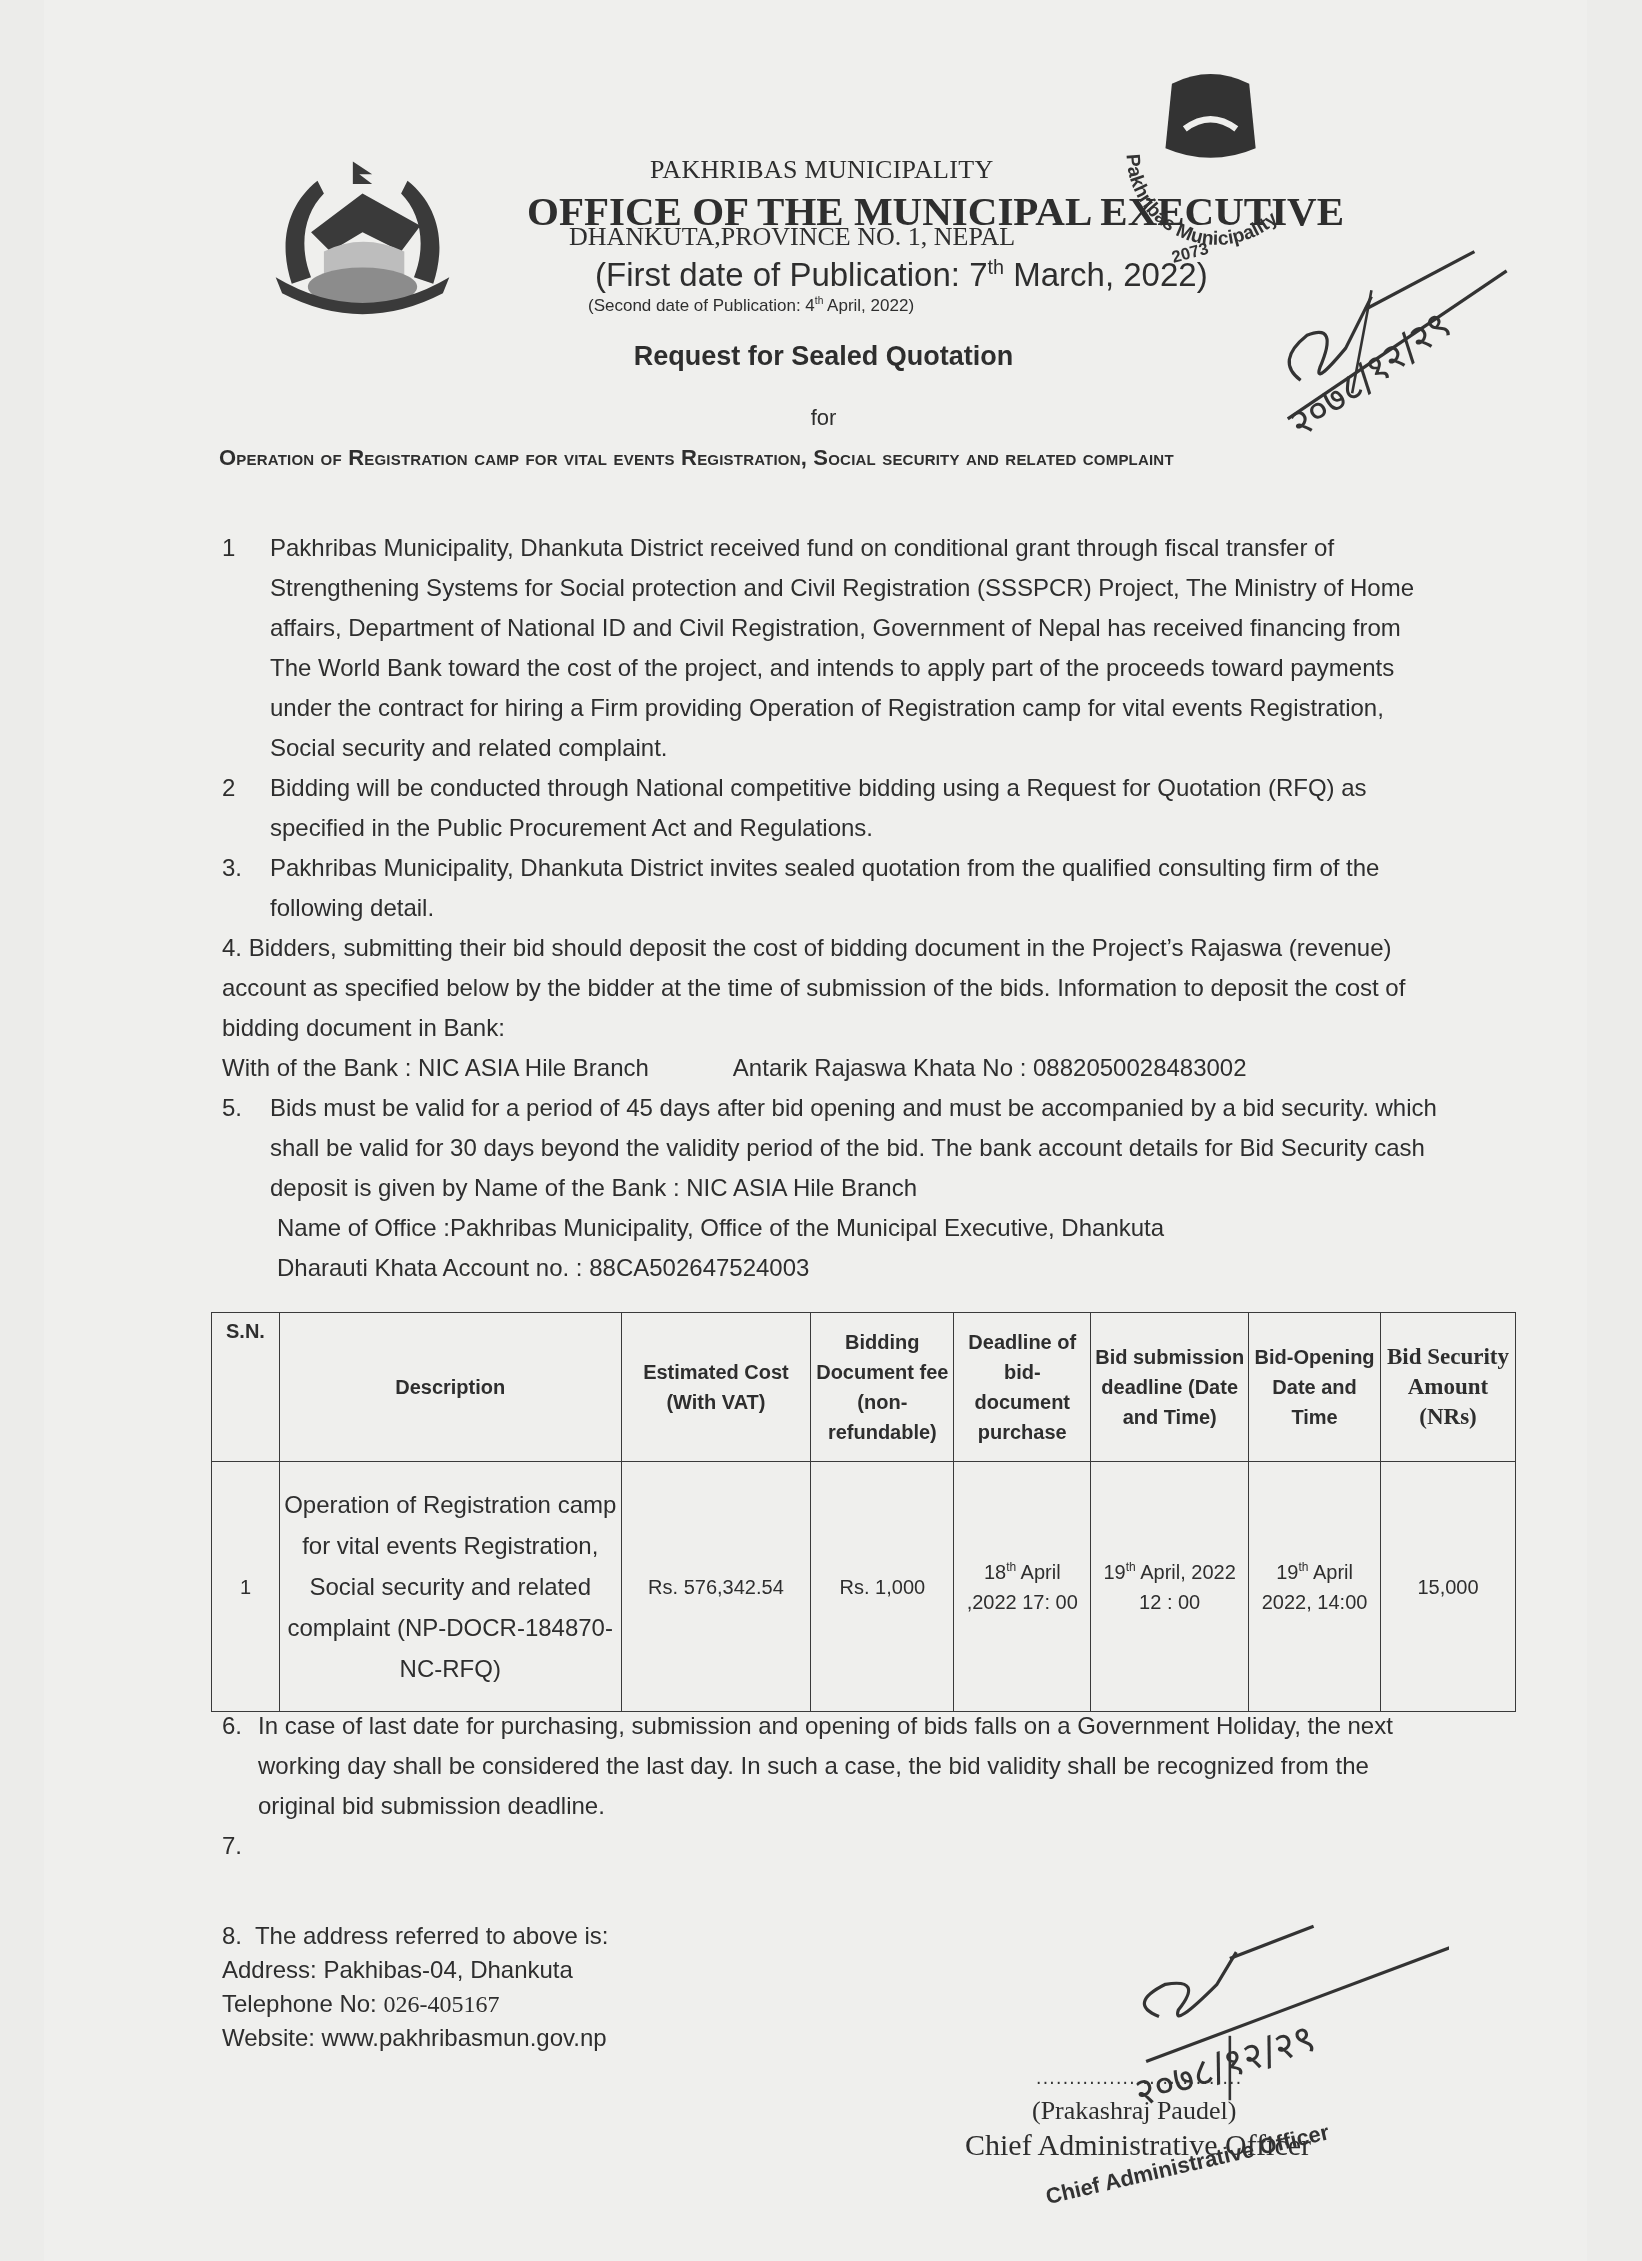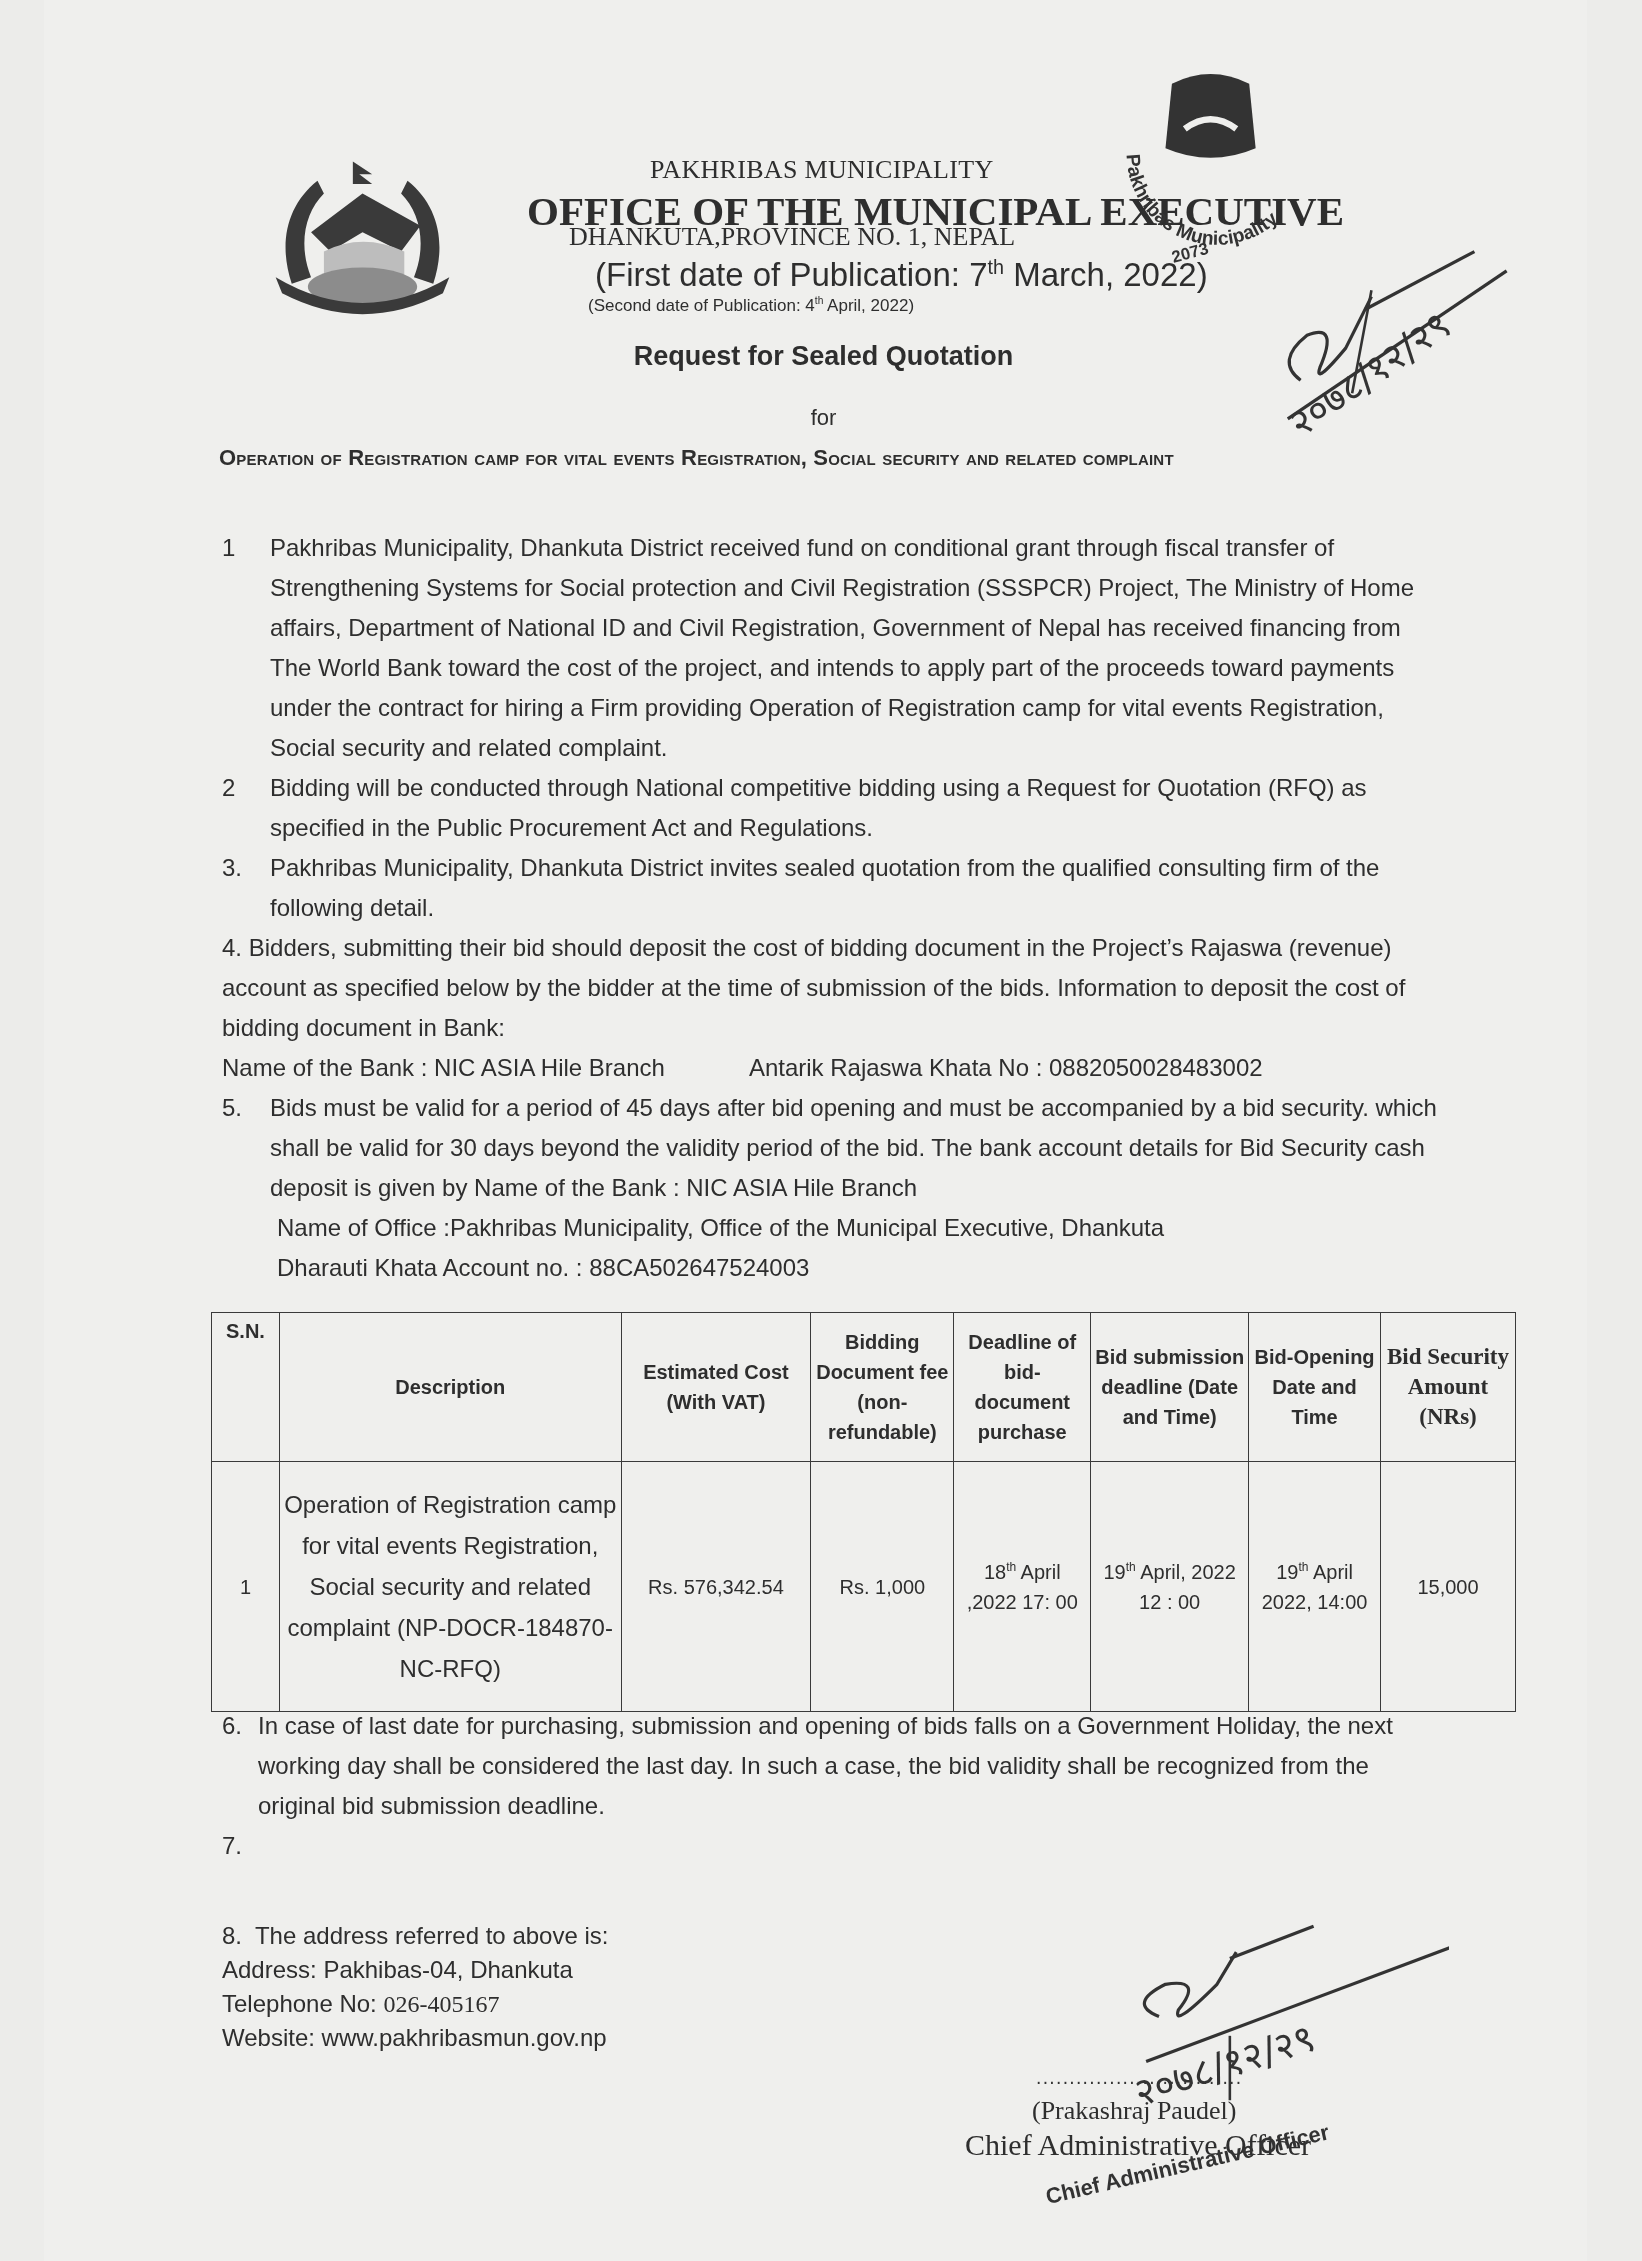--- a/index.html
+++ b/index.html
@@ -82,21 +82,21 @@
 
   <div class="abs sans title">Request for Sealed Quotation</div>
   <div class="abs sans for">for</div>
   <div class="abs sans subj">Operation of Registration camp for vital events Registration, Social security and related complaint</div>
 
   <div class="abs sans body-block">
     <div class="item"><span class="num">1</span><span>Pakhribas Municipality, Dhankuta District received fund on conditional grant through fiscal transfer of Strengthening Systems for Social protection and Civil Registration (SSSPCR) Project, The Ministry of Home affairs, Department of National ID and Civil Registration, Government of Nepal has received financing from The World Bank toward the cost of the project, and intends to apply part of the proceeds toward payments under the contract for hiring a Firm providing Operation of Registration camp for vital events Registration, Social security and related complaint.</span></div>
     <div class="item"><span class="num">2</span><span>Bidding will be conducted through National competitive bidding using a Request for Quotation (RFQ) as specified in  the  Public Procurement Act and Regulations.</span></div>
     <div class="item"><span class="num">3.</span><span>Pakhribas Municipality, Dhankuta District invites sealed quotation from the qualified consulting firm of the following detail.</span></div>
     <div class="item flush"><span>4.</span> <span>Bidders, submitting their bid should deposit the cost of bidding document in the Project’s Rajaswa (revenue) account as specified below by the bidder at the time of submission of the bids. Information to deposit the cost of bidding document in Bank:</span></div>
-    <div class="bank-row"><span>Name of the Bank : NIC ASIA Hile Branch</span><span class="gap"></span><span>Antarik Rajaswa Khata No : 0882050028483002</span></div>
+    <div class="bank-row"><span>With of the Bank : NIC ASIA Hile Branch</span><span class="gap"></span><span>Antarik Rajaswa Khata No : 0882050028483002</span></div>
     <div class="item"><span class="num">5.</span><span>Bids must be valid for a period of 45 days after bid opening and must be accompanied by a bid security. which shall be valid for 30 days beyond the validity period of the bid.  The bank account details for Bid Security cash deposit is given by  Name of the Bank : NIC ASIA Hile Branch</span></div>
     <div style="padding-left:55px;">Name of Office :Pakhribas Municipality, Office of the Municipal Executive, Dhankuta</div>
     <div style="padding-left:55px;">Dharauti Khata Account no. : 88CA502647524003</div>
   </div>
 
   <table class="rfq sans">
     <colgroup>
       <col style="width:68px">
         <col style="width:342px">
         <col style="width:190px">

